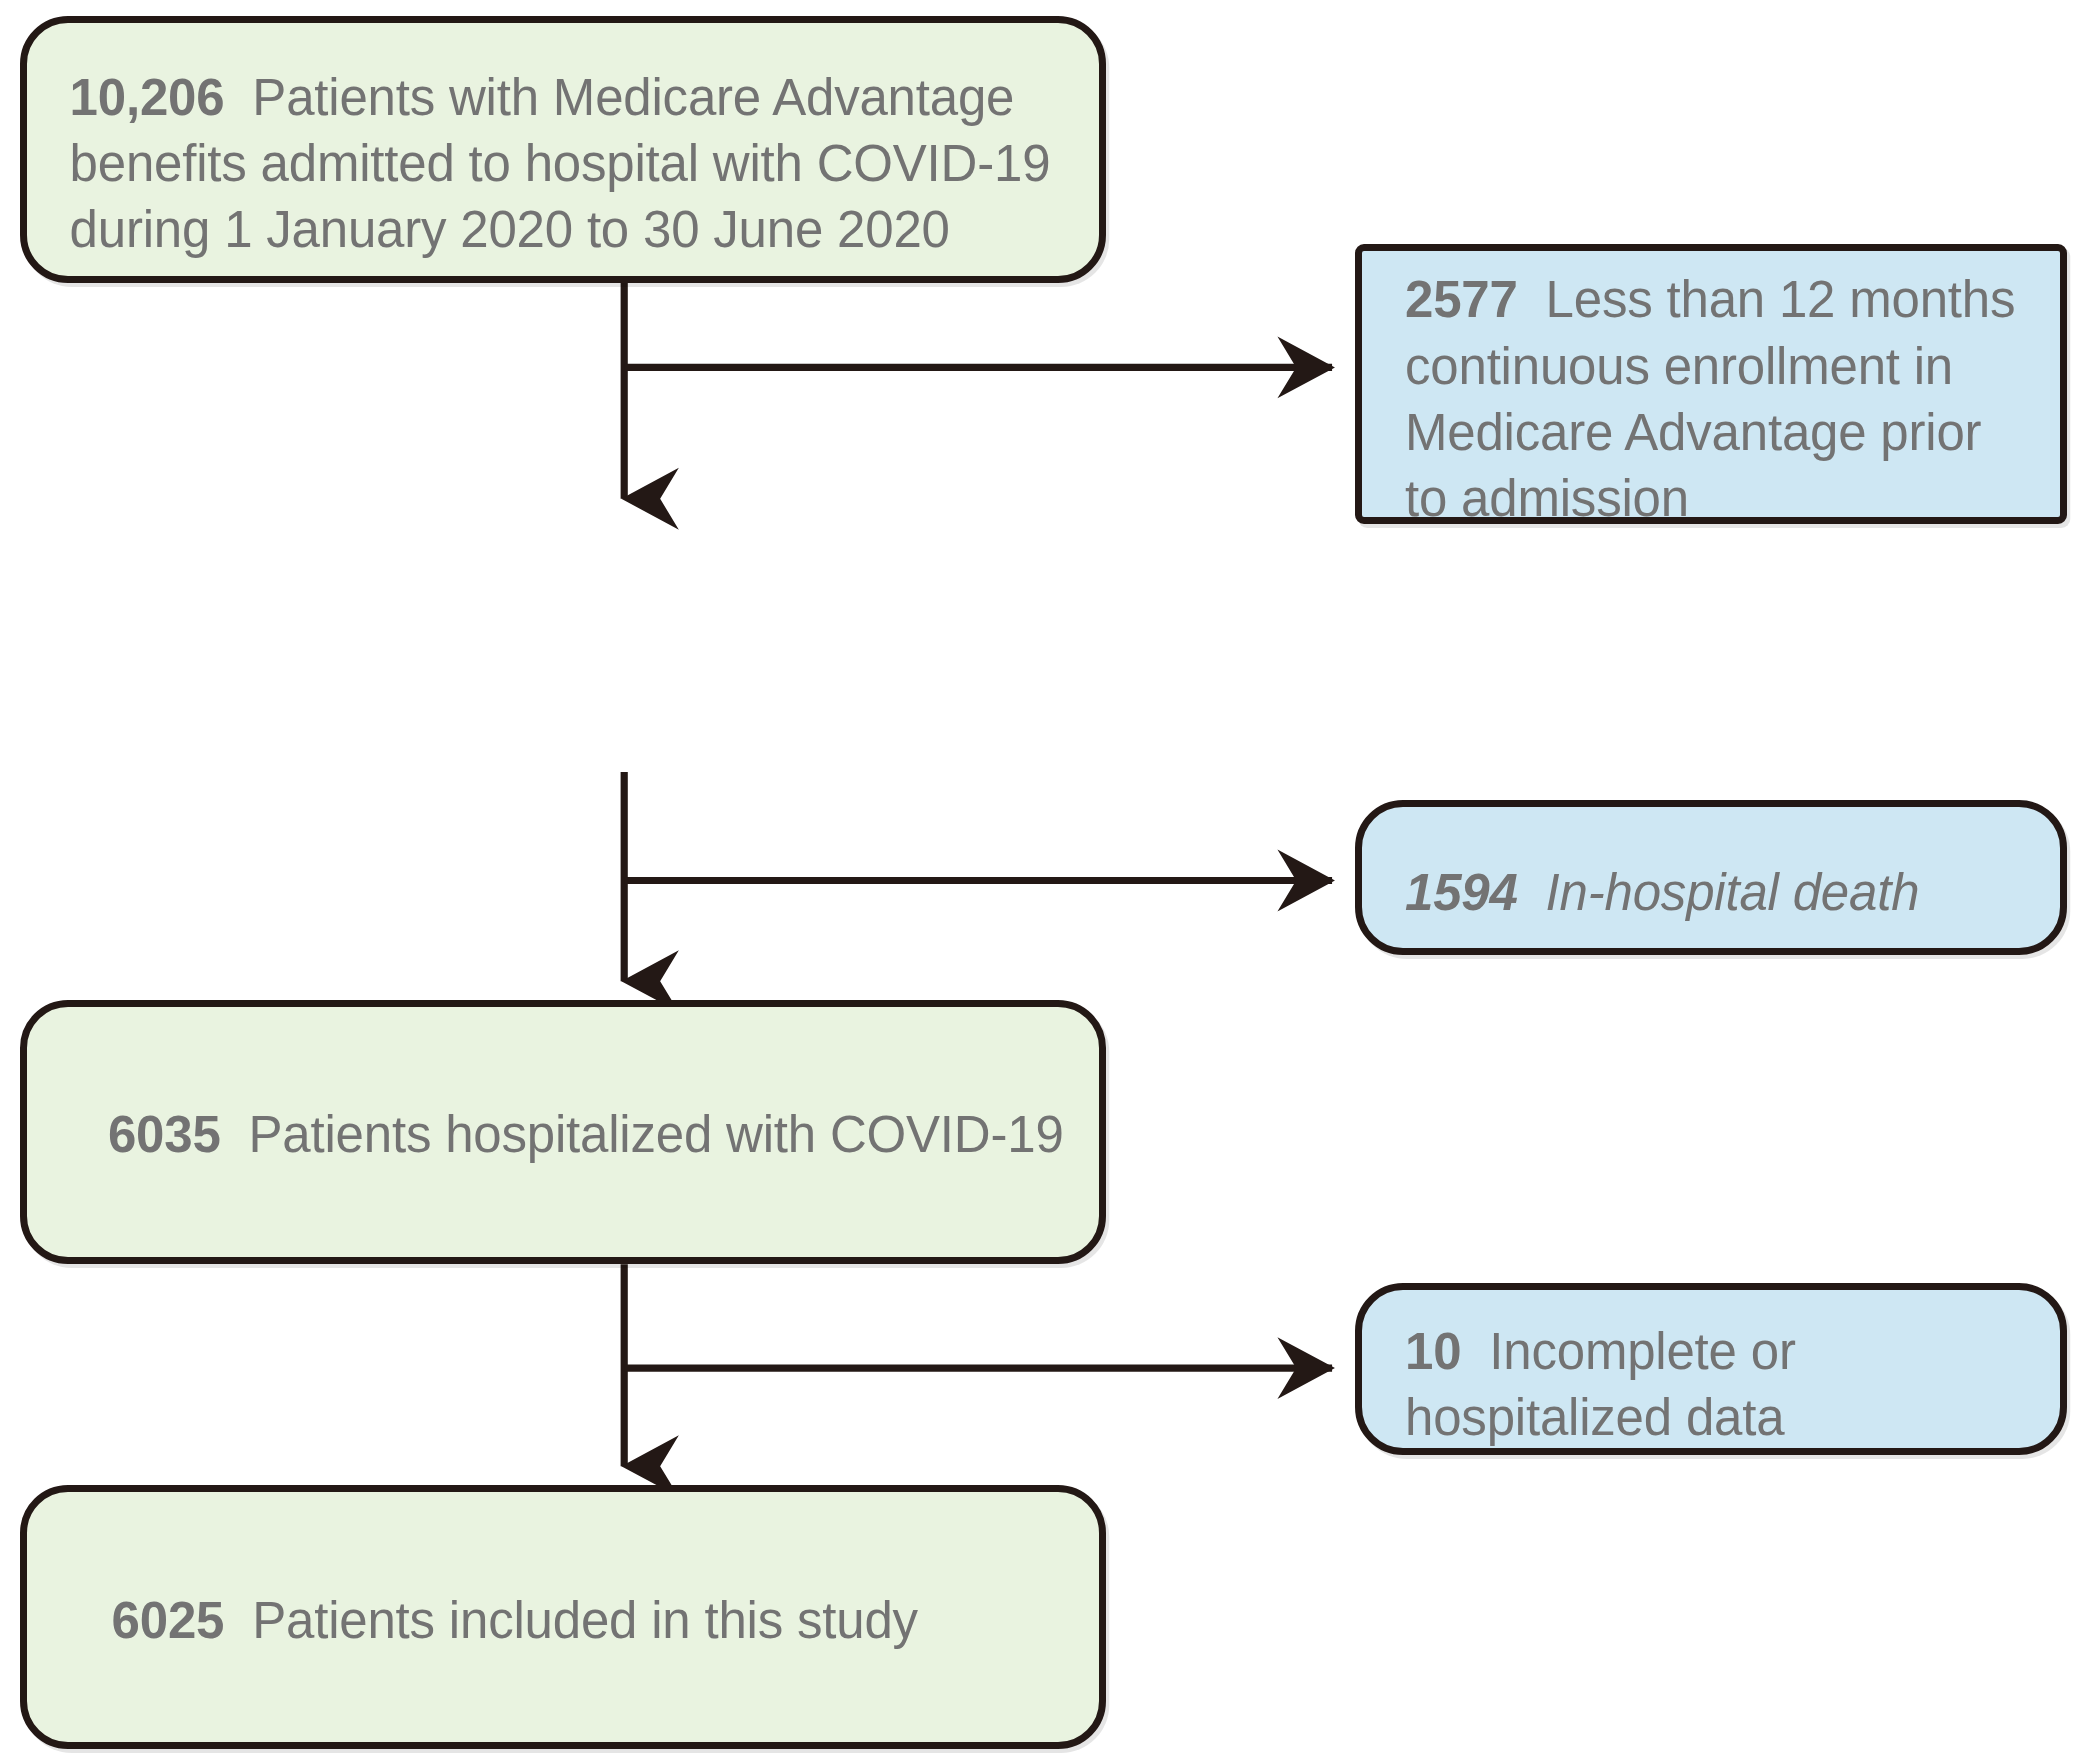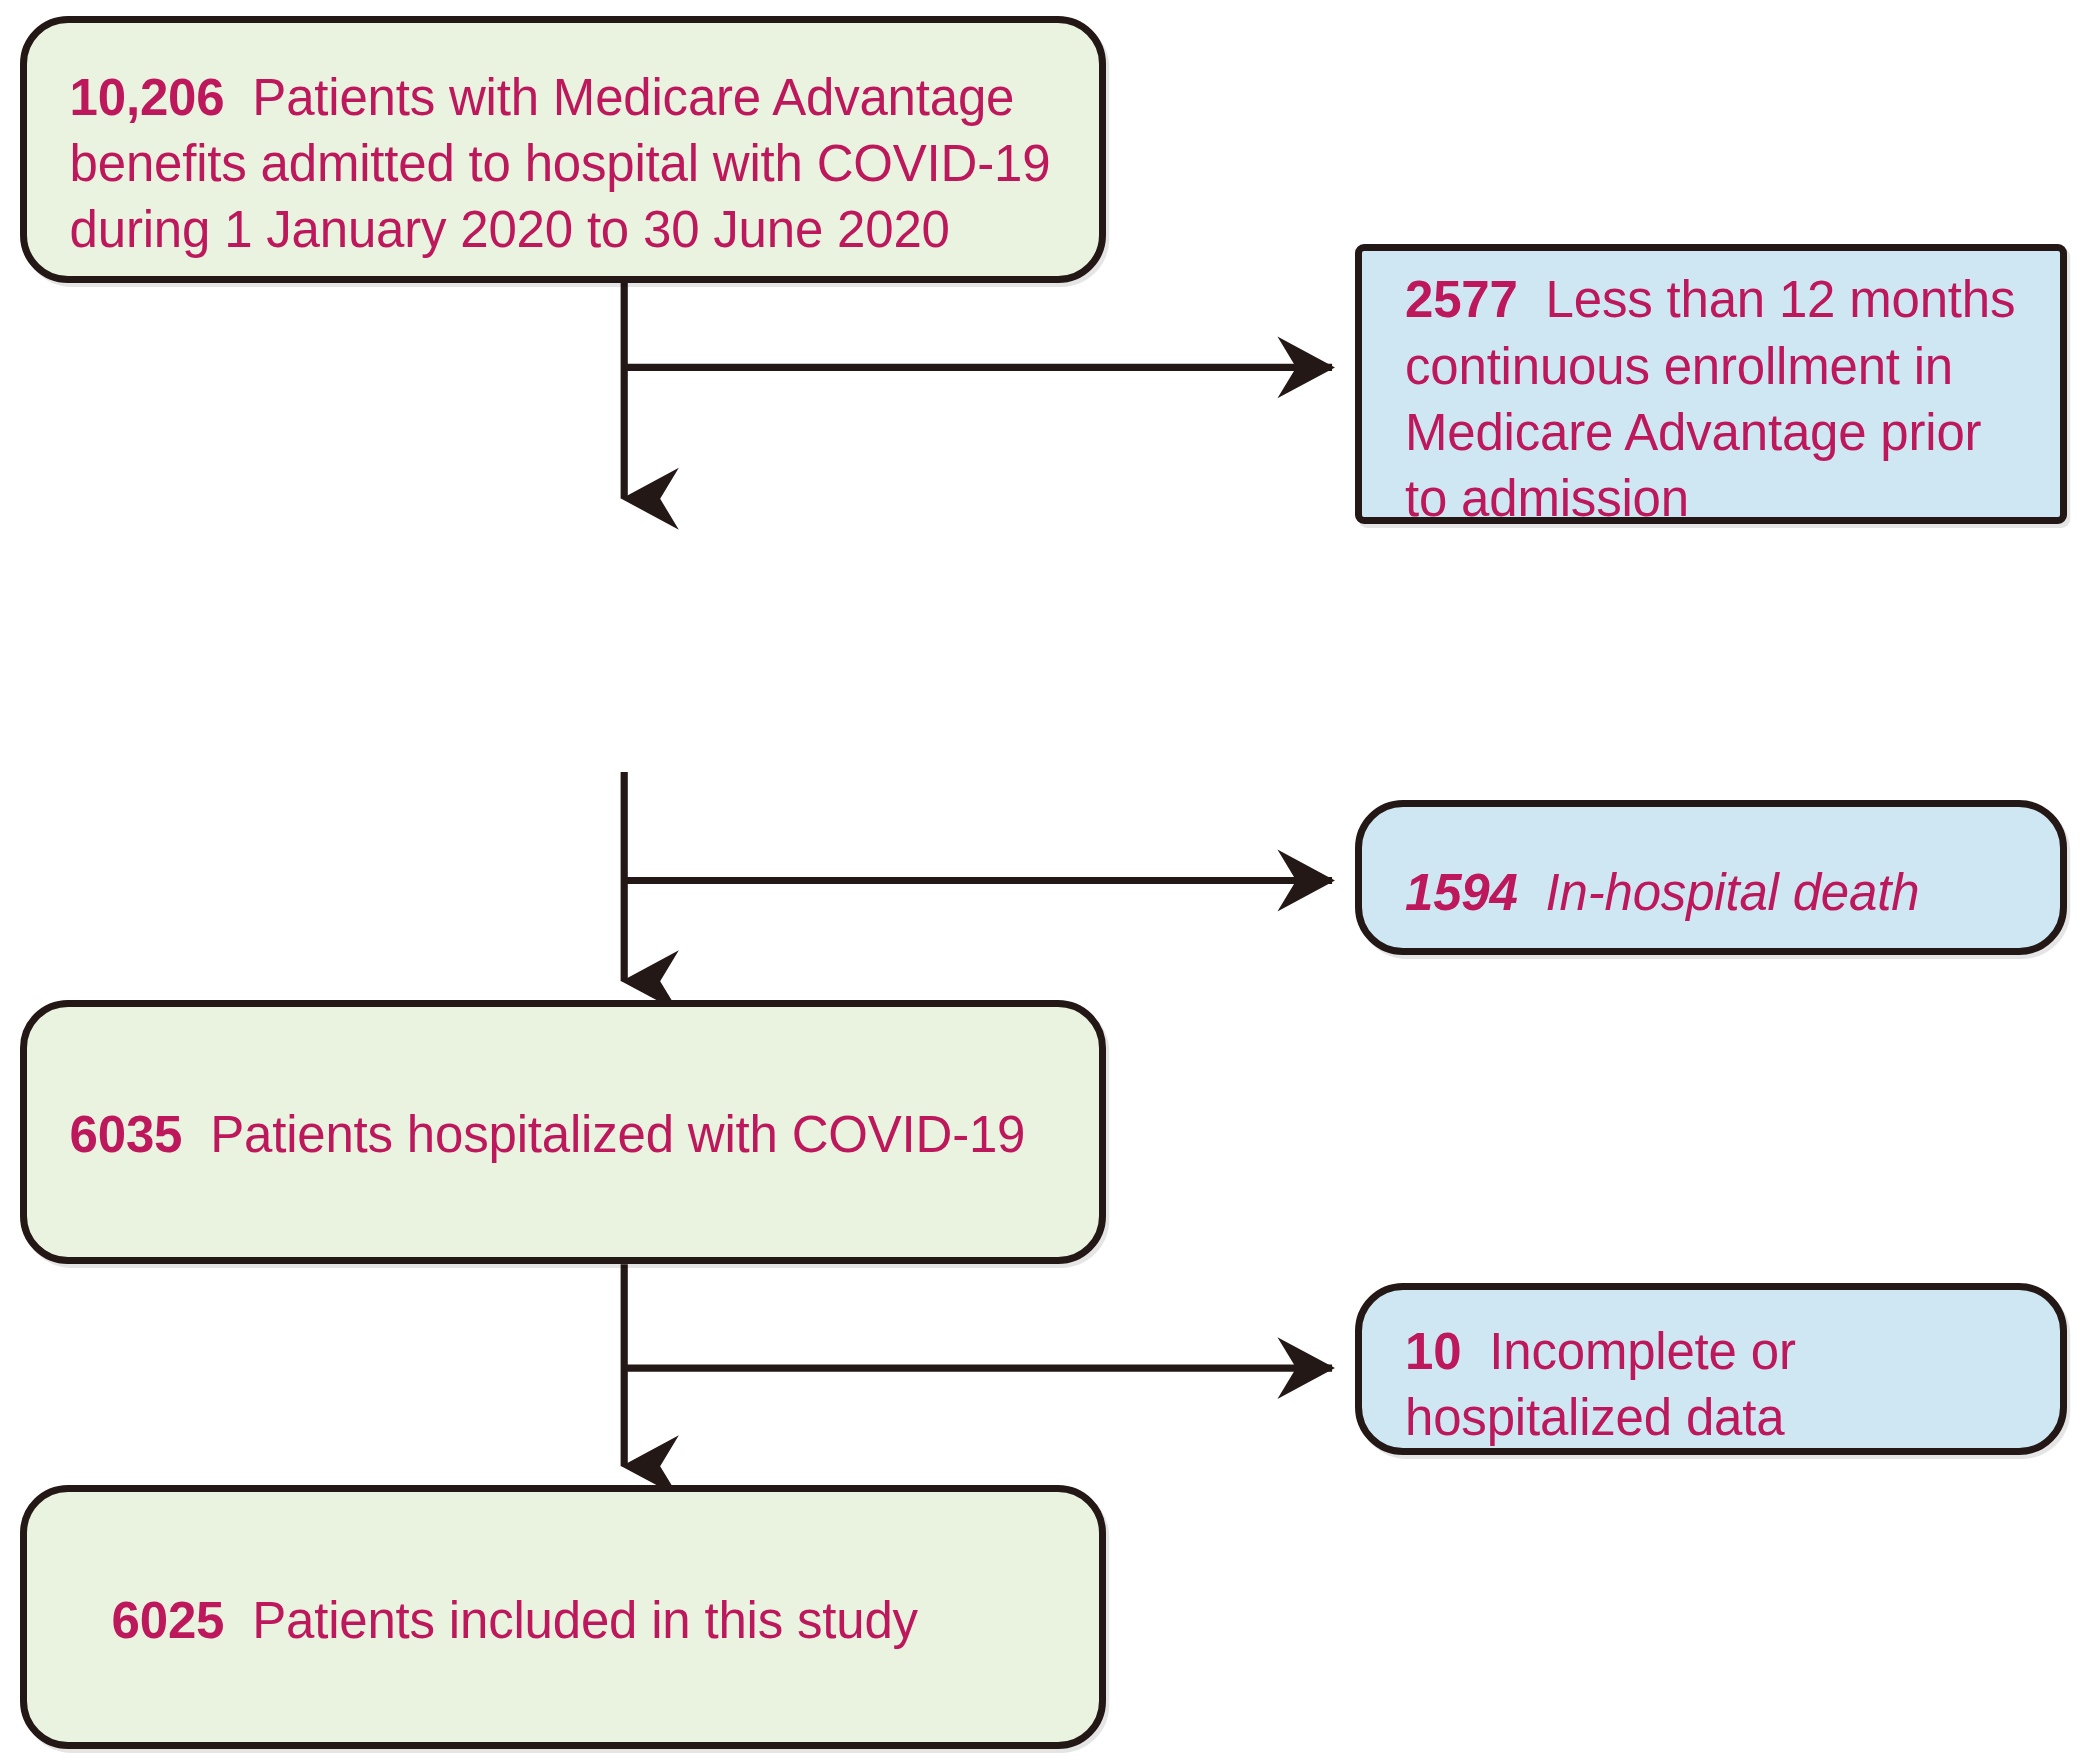--- a/index.html
+++ b/index.html
@@ -38,21 +38,21 @@
   }
   .node.green {
     background: #e9f3e0;
   }
   .node.blue {
     background: #cee7f3;
   }
   .node-text {
     font-size: 51px;
     line-height: 1.30;
-    color: #be185d;
+    color: #737373;
     letter-spacing: -0.2px;
     padding: 0 35px 0 43px;
     width: 100%;
     margin-top: 32px;
   }
   .count {
     font-weight: bold;
   }
   .desc {
     font-weight: normal;
@@ -62,21 +62,21 @@
   #node-enrolled  { left: 19.6px;  top: 518px;  width: 1086px; height: 254px; }
   #node-hosp      { left: 19.6px;  top: 1000px; width: 1086px; height: 264px; }
   #node-included  { left: 19.6px;  top: 1485px; width: 1086px; height: 264px; padding-left: 42px; }
   
   #node-excl-enroll { left: 1355px; top: 244px;  width: 712px; height: 280px; border-radius: 9px; }
   #node-excl-death  { left: 1355px; top: 800px; width: 712px; height: 155px; font-style: italic; }
   #node-excl-data   { left: 1355px; top: 1283px; width: 712px; height: 172px; }
 
   
   #node-screened .node-text { transform: translateY(-1.3px); }
-  #node-hosp .node-text     { transform: translateY(-13px); }
+  #node-hosp .node-text     { transform: translateY(-13px); text-align: right; }
   #node-included .node-text { transform: translateY(-11.8px); }
 </style>
 </head>
 <body>
 
 <div id="canvas">
 
   <svg id="edges" viewBox="0 0 3193 2694" width="2087" height="1761" xmlns="http://www.w3.org/2000/svg">
     <defs>
       <marker id="arrow-down" markerWidth="9" markerHeight="9" refX="4.5" refY="8.2" orient="auto" markerUnits="strokeWidth">

